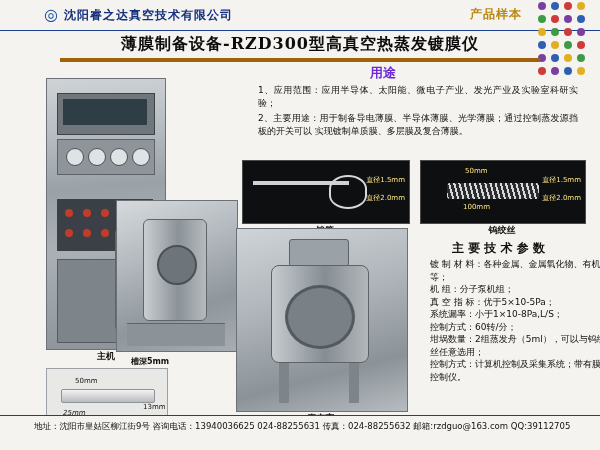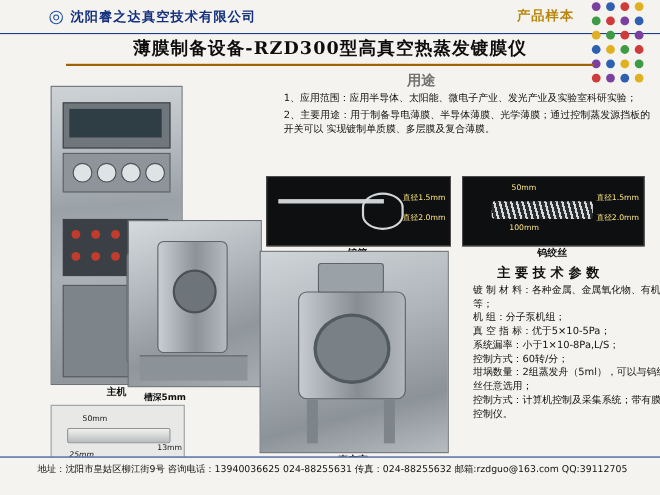--- a/index.html
+++ b/index.html
@@ -41,31 +41,31 @@
   }
   .dots i{
     position:absolute;width:8px;height:8px;border-radius:50%;display:block;
   }
   
   .title{
     position:absolute;left:60px;top:34px;width:480px;
     text-align:center;font-size:16px;font-weight:bold;color:#0d0d0d;
     letter-spacing:1px;
     font-family:"DejaVu Serif","Liberation Serif",serif;
-    border-bottom:2px solid #a16207;padding-bottom:3px;
+    border-bottom:4px solid #a16207;padding-bottom:3px;
   }
   
   .usage-title{
-    position:absolute;left:370px;top:64px;font-size:13px;font-weight:bold;color:#737373;
+    position:absolute;left:370px;top:64px;font-size:13px;font-weight:bold;color:#6d28d9;
   }
   .usage-body{
     position:absolute;left:258px;top:84px;width:336px;
     font-size:9px;line-height:13px;color:#111;text-align:justify;
   }
-  .usage-body p{margin:0 3px 2px 0;}
+  .usage-body p{margin:0 16px 2px 0;}
   
   .photo{position:absolute;background:#555;overflow:hidden;}
   .cap{
     position:absolute;text-align:center;font-size:9px;font-weight:bold;color:#111;
   }
   
   #ph-main{left:46px;top:78px;width:118px;height:270px;
     background:linear-gradient(175deg,#cfd3d6 0%,#b9bfc4 18%,#9aa2a8 40%,#aab0b5 62%,#8d9499 100%);
     border:1px solid #6b7176;}
   #ph-main .panel{position:absolute;left:10px;top:14px;width:96px;height:40px;background:#6f767c;border:1px solid #3d4347;}

